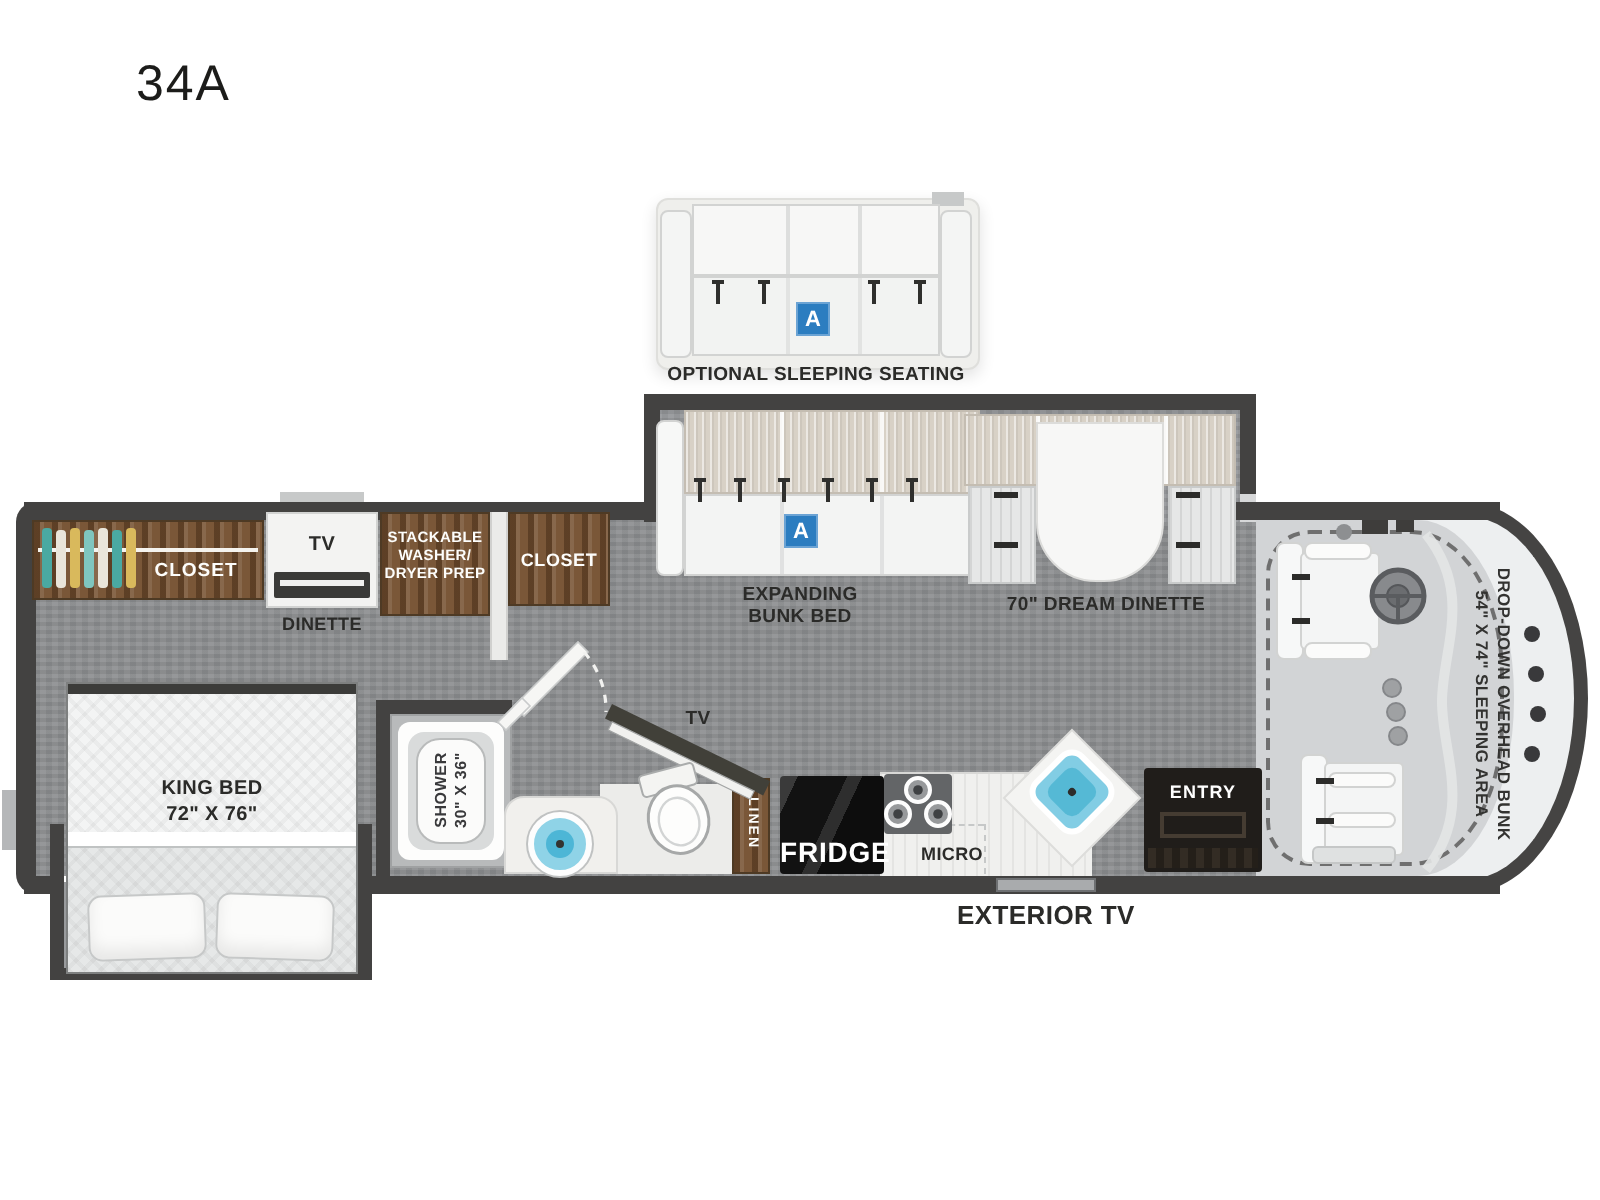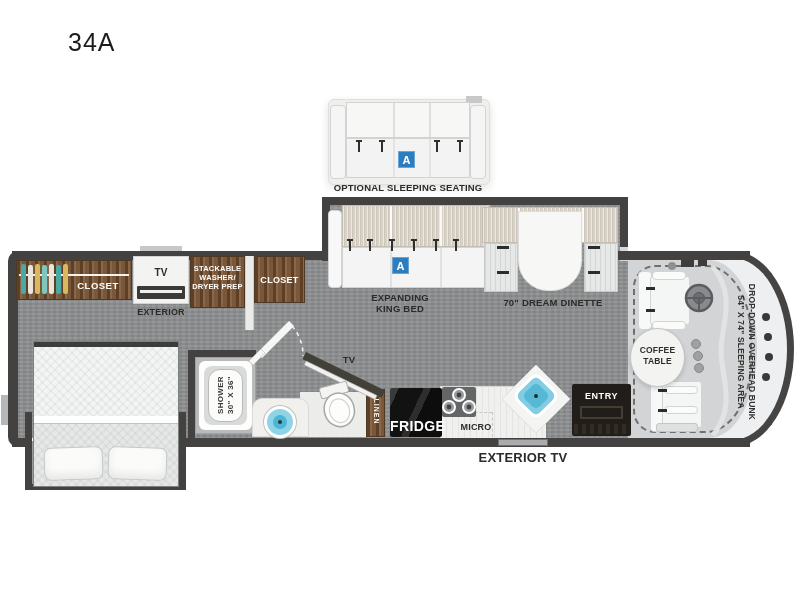--- a/index.html
+++ b/index.html
@@ -95,21 +95,21 @@
     <div class="belt" style="left:23px;top:36px;"></div>
     <div class="belt" style="left:43px;top:36px;"></div>
     <div class="belt" style="left:65px;top:36px;"></div>
     <div class="belt" style="left:87px;top:36px;"></div>
     <div class="belt" style="left:109px;top:36px;"></div>
     <div class="belt" style="left:129px;top:36px;"></div>
     <div class="badge" style="left:66px;top:53px;">A</div>
   </div>
   <div class="lbl" style="left:330px;top:292px;width:140px;font-size:9.5px;line-height:11px;">
     <span style="display:block;">EXPANDING</span>
-    <span style="display:block;">KING BED</span>
+    <span style="display:block;">BUNK BED</span>
   </div>
 
   <div class="abs beige" style="left:482px;top:207px;width:136px;height:36px;border:1px solid #c4bdb2;box-sizing:border-box;">
     <div class="seam" style="left:35px;"></div>
       <div class="seam" style="left:99px;"></div>
   </div>
   <div class="abs bench" style="left:484px;top:243px;width:34px;height:49px;"></div>
   <div class="abs bench" style="left:584px;top:243px;width:34px;height:49px;"></div>
   <div class="abs" style="left:518px;top:211px;width:64px;height:80px;background:#f7f7f6;border:1px solid #dcdcda;border-radius:0 0 30px 30px;box-sizing:border-box;"></div>
   <div class="hbelt" style="left:497px;top:246px;"></div>
@@ -131,21 +131,21 @@
     </div>
     <div class="lbl" style="left:50px;top:19px;width:62px;font-size:9.5px;color:#fdfdfb;letter-spacing:.5px;">CLOSET</div>
   </div>
 
   <div class="abs whitebox" style="left:133px;top:256px;width:56px;height:48px;background:#f3f3f2;">
     <div class="lbl" style="left:0px;top:10px;width:54px;font-size:10px;color:#2c2c2a;">TV</div>
     <div class="abs" style="left:3px;top:29px;width:48px;height:13px;background:#3a3a38;border-radius:1px;">
       <div class="abs" style="left:3px;top:4px;width:42px;height:3px;background:#f0f0ef;"></div>
     </div>
   </div>
-  <div class="lbl" style="left:131px;top:307px;width:60px;font-size:9px;">EXTERIOR</div>
+  <div class="lbl" style="left:131px;top:307px;width:60px;font-size:9px;">DINETTE</div>
 
   <div class="abs wood" style="left:190px;top:256px;width:55px;height:52px;">
     <div class="lbl" style="left:0px;top:7px;width:53px;font-size:7.5px;line-height:9px;color:#fdfdfb;">
       <span style="display:block;">STACKABLE</span>
       <span style="display:block;">WASHER/</span>
       <span style="display:block;">DRYER PREP</span>
     </div>
   </div>
 
   <div class="abs" style="left:245px;top:256px;width:9px;height:74px;background:#ebebe9;border-left:1px solid #d0d0ce;border-right:1px solid #d0d0ce;box-sizing:border-box;"></div>
@@ -157,20 +157,24 @@
   <div class="abs wall" style="left:25px;top:412px;width:7px;height:78px;"></div>
   <div class="abs wall" style="left:179px;top:412px;width:7px;height:78px;"></div>
   <div class="abs wall" style="left:25px;top:484px;width:161px;height:6px;"></div>
   <div class="abs" style="left:32px;top:440px;width:147px;height:44px;background:#999b9d;"></div>
   <div class="abs" style="left:32px;top:438px;width:147px;height:0;border-top:3px dashed #ffffff;"></div>
 
   <div class="abs quilt" style="left:33px;top:341px;width:146px;height:146px;border:1px solid #7e8080;box-sizing:border-box;">
     <div class="abs" style="left:0;top:0;width:144px;height:5px;background:#3c3c3a;"></div>
     <div class="abs" style="left:0;top:74px;width:144px;height:7px;background:#fff;box-shadow:0 1px 0 #c9cbcb;"></div>
     <div class="abs" style="left:0;top:81px;width:144px;height:63px;background:rgba(120,124,124,.10);"></div>
+  </div>
+  <div class="lbl" style="left:36px;top:388px;width:140px;font-size:10px;line-height:13px;">
+    <span style="display:block;">KING BED</span>
+    <span style="display:block;">72" X 76"</span>
   </div>
   <div class="abs" style="left:44px;top:447px;width:57px;height:31px;background:#fbfbfa;border:1px solid #c6c8c8;border-radius:7px;transform:rotate(-2deg);box-shadow:inset 0 -5px 8px rgba(0,0,0,.08);"></div>
   <div class="abs" style="left:108px;top:447px;width:57px;height:31px;background:#fbfbfa;border:1px solid #c6c8c8;border-radius:7px;transform:rotate(2deg);box-shadow:inset 0 -5px 8px rgba(0,0,0,.08);"></div>
 
   <div class="abs wall" style="left:188px;top:350px;width:7px;height:88px;"></div>
   <div class="abs wall" style="left:188px;top:350px;width:68px;height:7px;"></div>
 
   <div class="abs" style="left:195px;top:357px;width:61px;height:77px;background:#b8babb;border:1px solid #9fa1a2;box-sizing:border-box;">
     <div class="abs" style="left:3px;top:3px;right:3px;bottom:3px;background:#fdfdfc;border-radius:6px;"></div>
     <div class="abs" style="left:8px;top:8px;right:8px;bottom:8px;background:#d9dbdb;border-radius:8px;"></div>
@@ -229,26 +233,20 @@
   <div class="abs" style="left:650px;top:377px;width:52px;height:57px;">
     <div class="abs whitebox" style="left:0;top:0;width:14px;height:55px;border-radius:4px;background:#f7f8f8;"></div>
     <div class="abs whitebox" style="left:12px;top:4px;width:40px;height:47px;border-radius:3px;background:#f4f5f5;"></div>
     <div class="abs whitebox" style="left:14px;top:9px;width:34px;height:8px;border-radius:4px;background:#fbfbfa;"></div>
     <div class="abs whitebox" style="left:14px;top:29px;width:34px;height:8px;border-radius:4px;background:#fbfbfa;"></div>
     <div class="abs" style="left:6px;top:46px;width:42px;height:9px;background:#dfe1e1;border:1px solid #c5c7c7;border-radius:3px;box-sizing:border-box;"></div>
     <div class="hbelt" style="left:8px;top:12px;width:9px;"></div>
     <div class="hbelt" style="left:8px;top:32px;width:9px;"></div>
   </div>
 
-  <div class="abs" style="left:630px;top:328px;width:55px;height:59px;border-radius:50%;background:#f3f3f1;border:1px solid #c3c5c5;box-shadow:0 2px 4px rgba(0,0,0,.15);box-sizing:border-box;">
-    <div class="lbl" style="left:0px;top:16px;width:53px;font-size:8.5px;line-height:11px;color:#2e2e2c;">
-      <span style="display:block;">COFFEE</span>
-      <span style="display:block;">TABLE</span>
-    </div>
-  </div>
 
   <div class="lbl" style="left:662px;top:341px;width:168px;height:22px;font-size:8.5px;line-height:11px;transform:rotate(90deg);color:#333331;letter-spacing:.2px;">
     <span style="display:block;">DROP-DOWN OVERHEAD BUNK</span>
     <span style="display:block;">54" X 74" SLEEPING AREA</span>
   </div>
 
   <svg class="abs" style="left:0;top:0;" width="800" height="600" viewBox="0 0 800 600">
 
     <polygon points="257,353 289,321 294,326 262,358" fill="#f6f6f4" stroke="#c9cbcb" stroke-width="0.8"></polygon>
     <polygon points="249,361 261,349 265,353 253,365" fill="#f6f6f4" stroke="#c9cbcb" stroke-width="0.8"></polygon>

